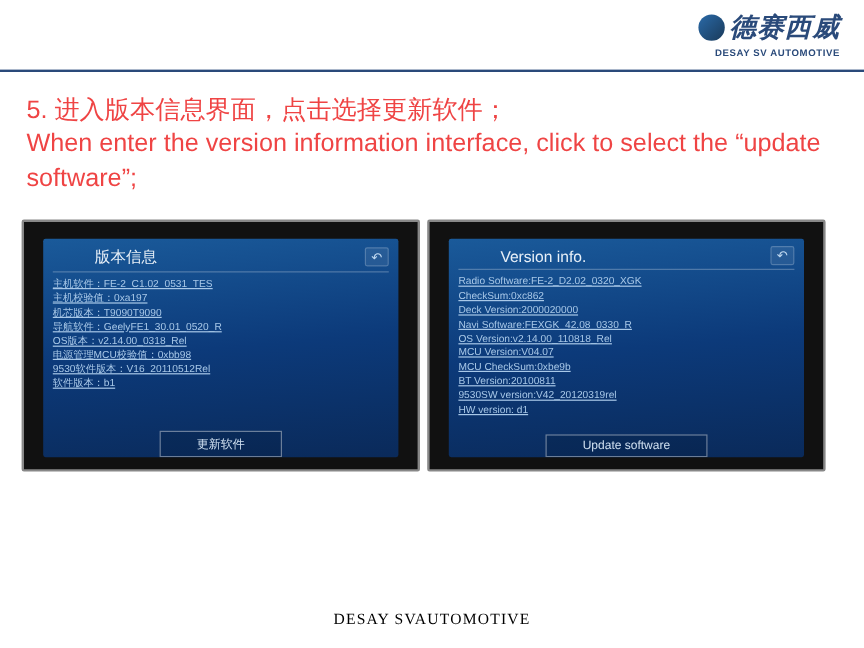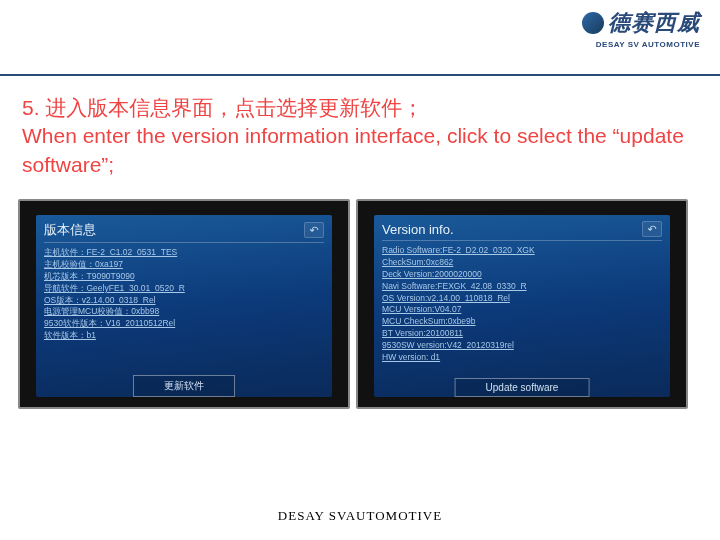--- a/index.html
+++ b/index.html
@@ -1,27 +1,27 @@
 <!DOCTYPE html>
 <html><head>
 <meta charset="utf-8">
 <style>
   * { box-sizing: border-box; margin: 0; padding: 0; }
   body { width: 720px; height: 540px; background: #fff; font-family: Arial, "Microsoft YaHei", sans-serif; position: relative; }
-  .header { height: 76px; border-bottom: 2px solid #2a4a7a; position: relative; padding-right: 20px; }
+  .header { height: 60px; border-bottom: 2px solid #2a4a7a; position: relative; padding-right: 20px; }
   .logo-area { position: absolute; right: 20px; top: 8px; text-align: right; }
   .logo-cn { font-size: 22px; font-weight: bold; font-style: italic; color: #2a4a7a; letter-spacing: 1px; }
   .logo-cn::before { content: ""; display: inline-block; width: 22px; height: 22px; background: linear-gradient(135deg, #2a6aa8 0%, #1a3a5a 100%); border-radius: 50%; margin-right: 4px; vertical-align: -4px; }
   .logo-en { font-size: 8px; color: #2a4a7a; letter-spacing: 0.5px; margin-top: 2px; font-weight: bold; }
   .instruction { padding: 18px 22px 10px 22px; font-size: 21px; color: #ef4444; line-height: 1.35; }
   .screens { display: flex; gap: 6px; padding: 10px 18px 0 18px; }
   .screen-wrap { width: 332px; height: 210px; border: 2px solid #888; border-radius: 2px; background: #111; padding: 14px 16px 10px 16px; position: relative; }
   .screen { width: 100%; height: 100%; background: linear-gradient(175deg, #1a5a9a 0%, #0c3a7a 50%, #0a2a5a 100%); border-radius: 2px; padding: 6px 8px; position: relative; font-family: Arial, sans-serif; color: #bfd8f0; overflow: hidden; }
   .sc-title-row { display: flex; align-items: center; justify-content: space-between; border-bottom: 1px solid rgba(255,255,255,0.25); padding-bottom: 3px; margin-bottom: 4px; }
-  .sc-title { font-size: 13px; color: #e8f0f8; }
+  .sc-title { font-size: 13px; color: #e8f0f8; margin-left: 35px; }
   .back-icon { width: 20px; height: 16px; background: rgba(255,255,255,0.08); border: 1px solid rgba(255,255,255,0.2); border-radius: 2px; display: flex; align-items: center; justify-content: center; font-size: 11px; }
   .sc-lines { font-size: 8.5px; line-height: 1.4; color: #a8c8e8; filter: blur(0.3px); text-decoration: underline; }
   .sc-lines div { white-space: nowrap; }
   .sc-button { position: absolute; bottom: 0; left: 50%; transform: translateX(-50%); border: 1px solid rgba(255,255,255,0.4); padding: 3px 30px; font-size: 10px; color: #d0e0f0; background: rgba(0,0,0,0.1); white-space: nowrap; }
   .footer { position: absolute; bottom: 16px; left: 0; right: 0; text-align: center; font-family: "SimSun", serif; font-size: 13px; letter-spacing: 1px; color: #000; }
 </style>
 </head>
 <body>
 
 <div class="header">

